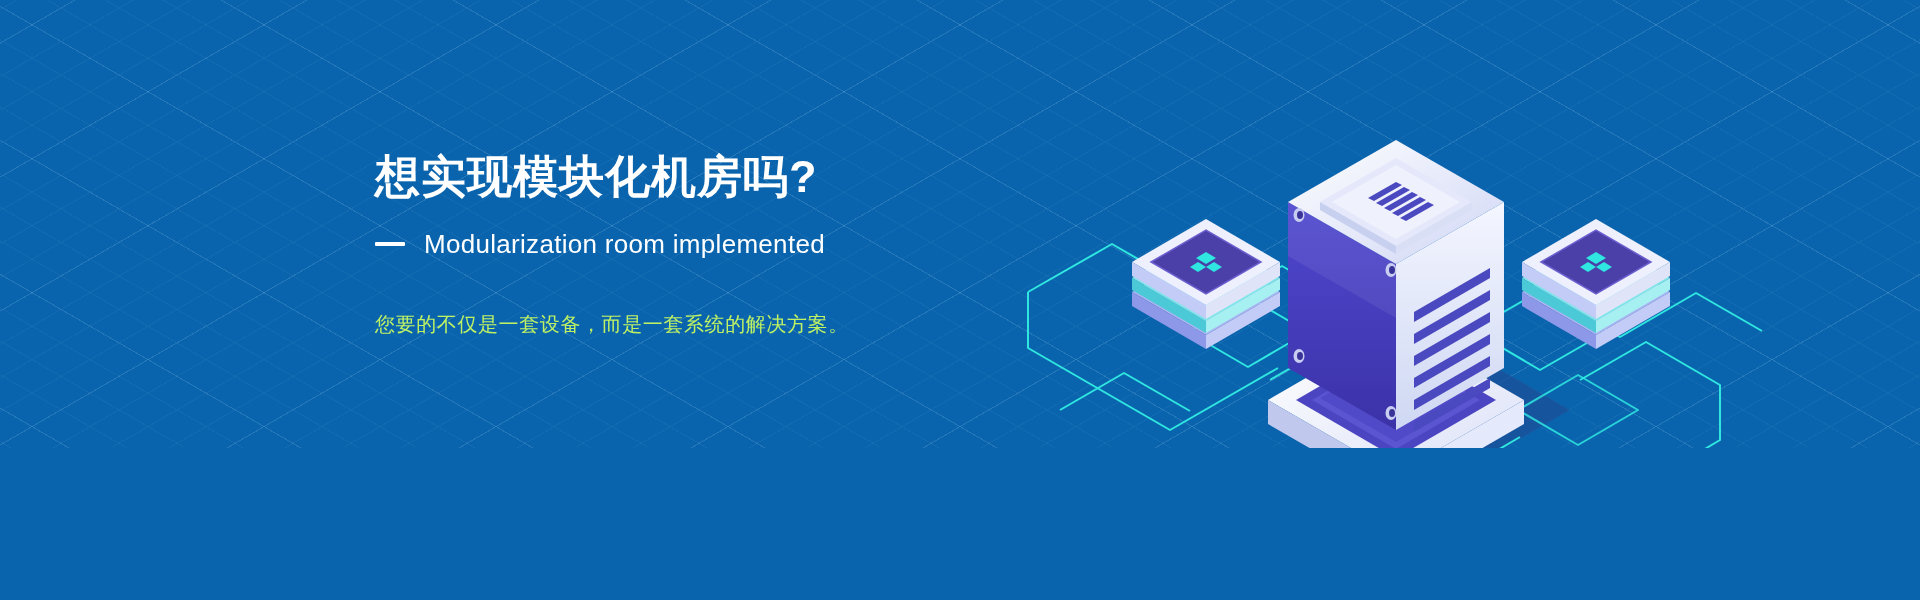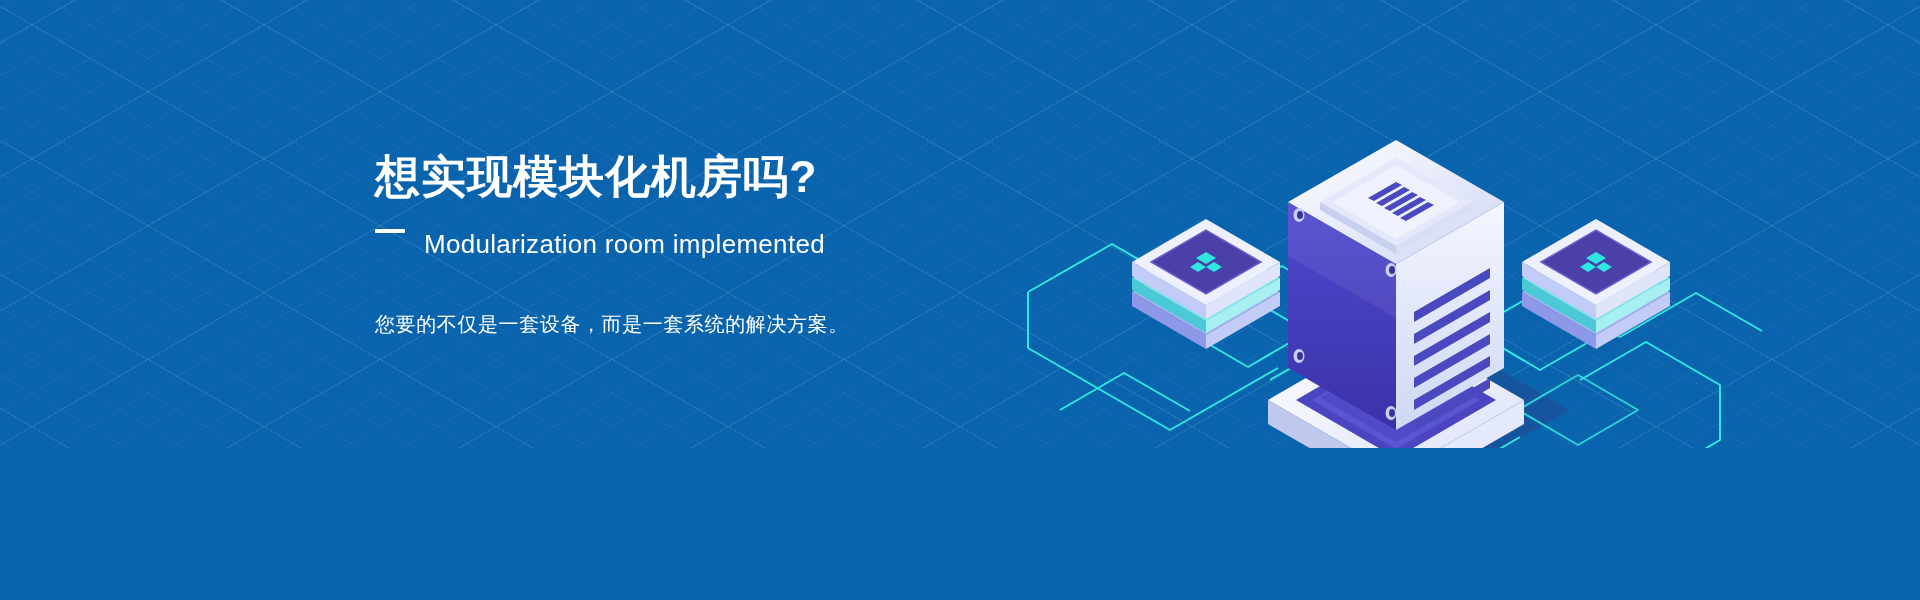--- a/index.html
+++ b/index.html
@@ -60,41 +60,42 @@
   .headline {
     font-size:45px;
     font-weight:bold;
     color:#ffffff;
     letter-spacing:1px;
     line-height:1.22;
     white-space:nowrap;
   }
   .sub-row {
     display:flex;
+    align-items:center;
     margin-top:24px;
   }
   .sub-dash {
     width:30px;
     height:4px;
     background:#ffffff;
     border-radius:1px;
     margin-right:19px;
     flex:0 0 auto;
   }
   .subtitle {
     font-size:26px;
     color:#ffffff;
     font-weight:normal;
     letter-spacing:0.3px;
     white-space:nowrap;
   }
   .body-text {
     margin-top:48px;
     font-size:20px;
-    color:#ffffff;
+    color:#bef264;
     letter-spacing:0.6px;
     line-height:1.6;
     white-space:nowrap;
   }
 
   
   .illustration {
     position:absolute;
     left:1020px;
     top:80px;

